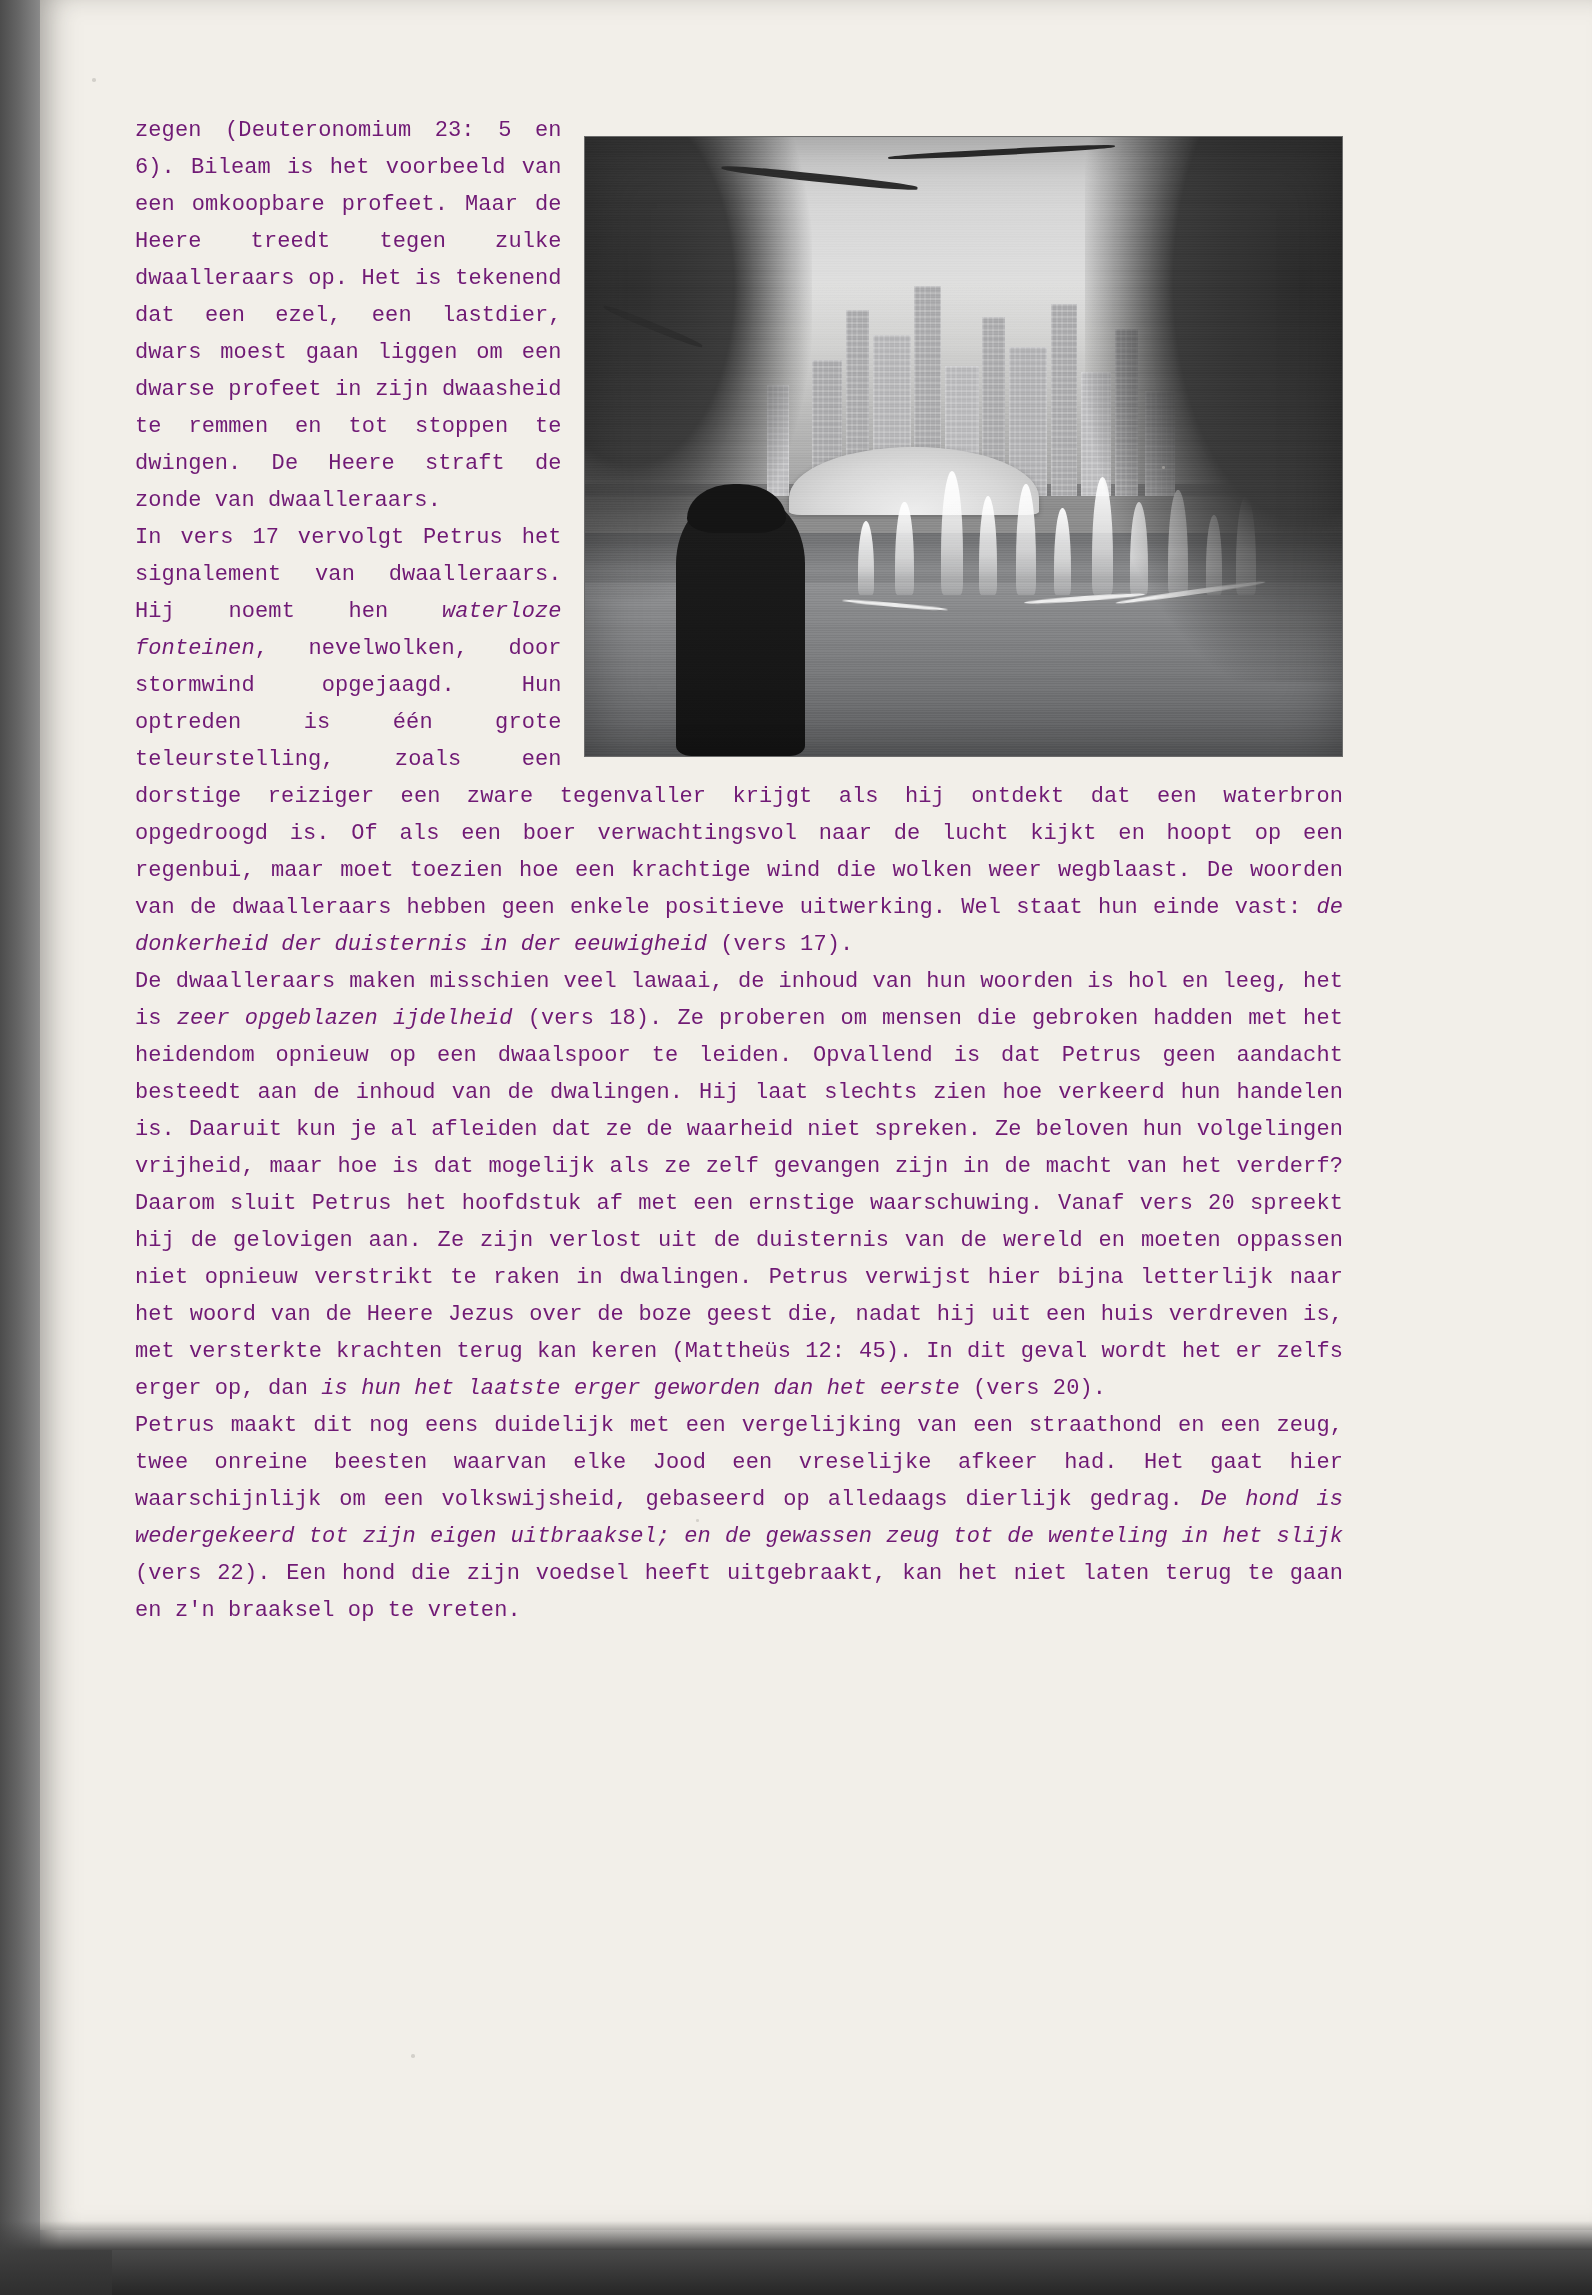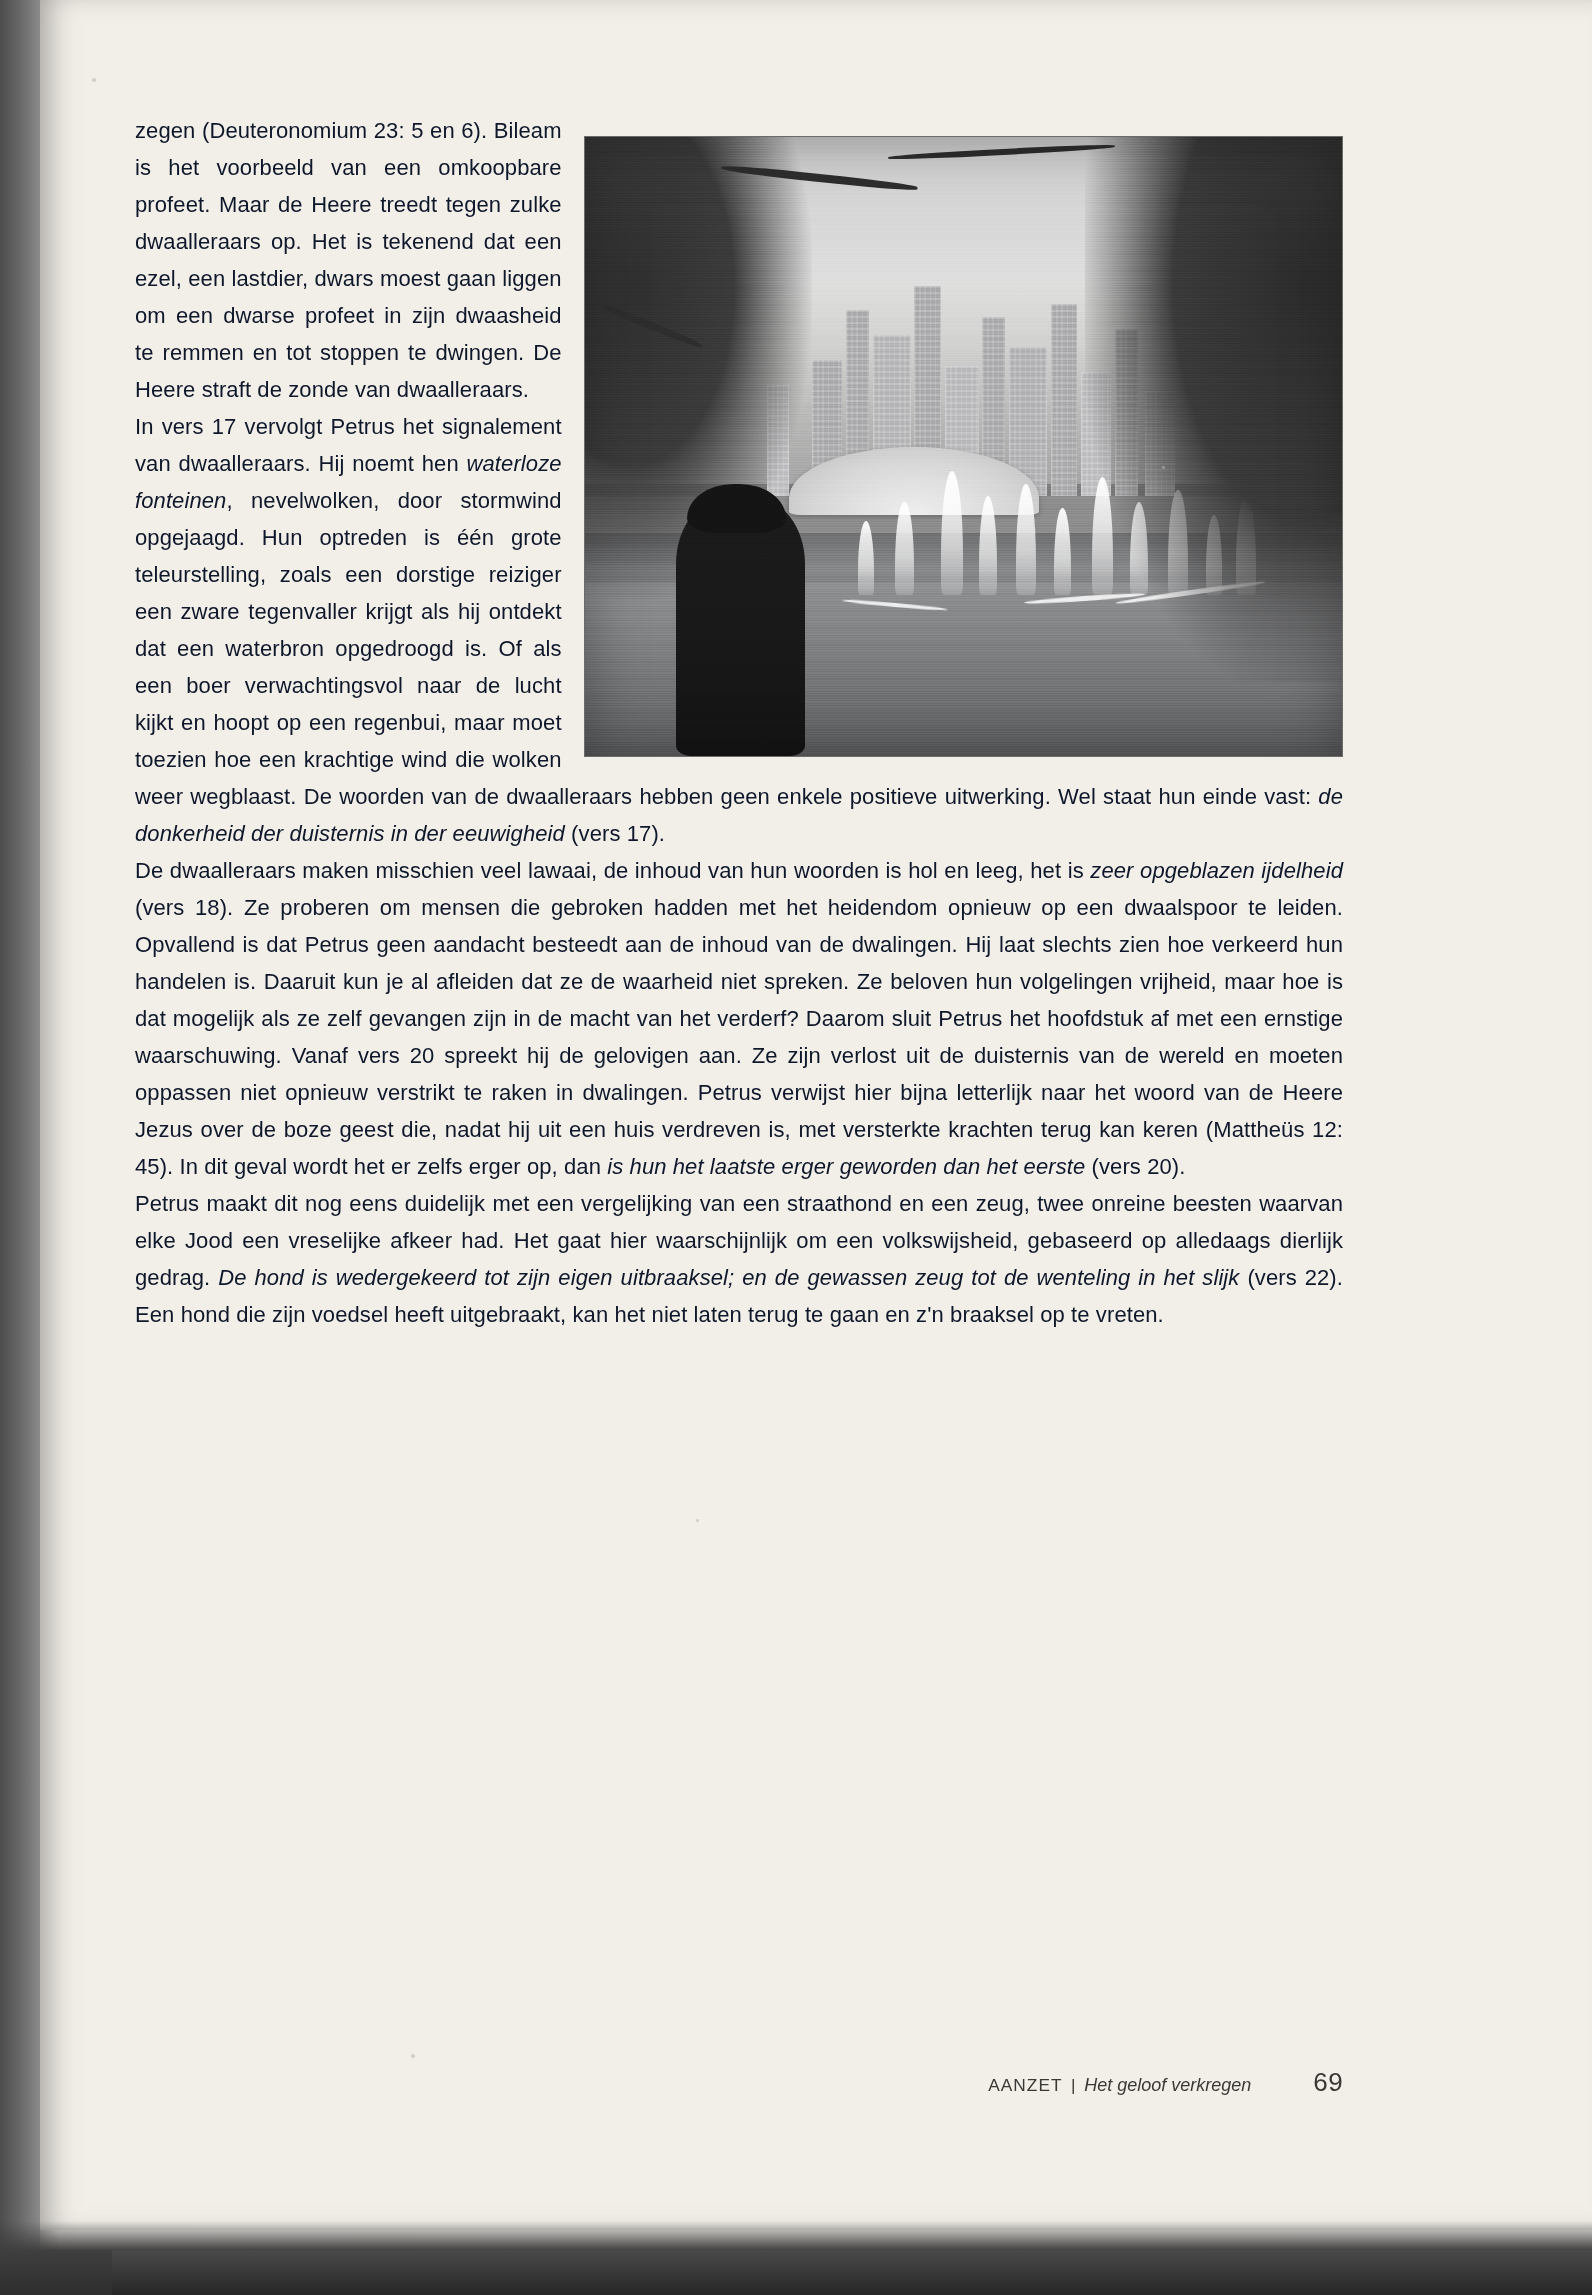--- a/index.html
+++ b/index.html
@@ -48,23 +48,24 @@
   }
   .page-inner {
     position: absolute;
     left: 95px;
     top: 112px;
     width: 1208px;
   }
   .content {
     font-size: 22px;
     line-height: 37px;
-    color: #0f172a;
+    color: #701a75;
     text-align: justify;
     letter-spacing: 0.1px;
+    font-family: Liberation Mono, monospace;
   }
   .content p { margin: 0; }
   .content .i { font-style: italic; }
   .wrapimg {
     float: right;
     width: 759px;
     height: 621px;
     margin: 24px 0 5.2px 22.4px;
     shape-outside: margin-box;
   }
@@ -250,26 +251,20 @@
       </div>
 
       <div class="content">
         <p><span>zegen (Deuteronomium 23: 5 en 6). Bileam is het voorbeeld van een omkoopbare profeet. Maar de Heere treedt tegen zulke dwaalleraars op. Het is tekenend dat een ezel, een lastdier, dwars moest gaan liggen om een dwarse profeet in zijn dwaasheid te remmen en tot stoppen te dwingen. De Heere straft de zonde van dwaalleraars.</span></p>
         <p><span>In vers 17 vervolgt Petrus het signalement van dwaalleraars. Hij noemt hen </span><span class="i">waterloze fonteinen</span><span>, nevelwolken, door stormwind opgejaagd. Hun optreden is één grote teleurstelling, zoals een dorstige reiziger een zware tegenvaller krijgt als hij ontdekt dat een waterbron opgedroogd is. Of als een boer verwachtingsvol naar de lucht kijkt en hoopt op een regenbui, maar moet toezien hoe een krachtige wind die wolken weer wegblaast. De woorden van de dwaalleraars hebben geen enkele positieve uitwerking. Wel staat hun einde vast: </span><span class="i">de donkerheid der duisternis in der eeuwigheid</span><span> (vers 17).</span></p>
         <p><span>De dwaalleraars maken misschien veel lawaai, de inhoud van hun woorden is hol en leeg, het is </span><span class="i">zeer opgeblazen ijdelheid</span><span> (vers 18). Ze proberen om mensen die gebroken hadden met het heidendom opnieuw op een dwaalspoor te leiden. Opvallend is dat Petrus geen aandacht besteedt aan de inhoud van de dwalingen. Hij laat slechts zien hoe verkeerd hun handelen is. Daaruit kun je al afleiden dat ze de waarheid niet spreken. Ze beloven hun volgelingen vrijheid, maar hoe is dat mogelijk als ze zelf gevangen zijn in de macht van het verderf? Daarom sluit Petrus het hoofdstuk af met een ernstige waarschuwing. Vanaf vers 20 spreekt hij de gelovigen aan. Ze zijn verlost uit de duisternis van de wereld en moeten oppassen niet opnieuw verstrikt te raken in dwalingen. Petrus verwijst hier bijna letterlijk naar het woord van de Heere Jezus over de boze geest die, nadat hij uit een huis verdreven is, met versterkte krachten terug kan keren (Mattheüs 12: 45). In dit geval wordt het er zelfs erger op, dan </span><span class="i">is hun het laatste erger geworden dan het eerste</span><span> (vers 20).</span></p>
         <p><span>Petrus maakt dit nog eens duidelijk met een vergelijking van een straathond en een zeug, twee onreine beesten waarvan elke Jood een vreselijke afkeer had. Het gaat hier waarschijnlijk om een volkswijsheid, gebaseerd op alledaags dierlijk gedrag. </span><span class="i">De hond is wedergekeerd tot zijn eigen uitbraaksel; en de gewassen zeug tot de wenteling in het slijk</span><span> (vers 22). Een hond die zijn voedsel heeft uitgebraakt, kan het niet laten terug te gaan en z'n braaksel op te vreten.</span></p>
       </div>
     </div>
 
-    <div class="footer">
-      <span class="f-label">AANZET</span>
-      <span class="f-sep">|</span>
-      <span class="f-sub">Het geloof verkregen</span>
-      <span class="f-page">69</span>
-    </div>
 
     <div class="specks">
       <div class="sp" style="left:52px;top:78px;width:3.5px;height:3.5px"></div>
       <div class="sp" style="left:656px;top:1519px;width:2.6px;height:2.6px"></div>
       <div class="sp" style="left:1122px;top:466px;width:2.6px;height:2.6px"></div>
       <div class="sp" style="left:371px;top:2054px;width:3.5px;height:3.5px"></div>
     </div>
   </div>
 
   <div class="bottom-edge"></div>

